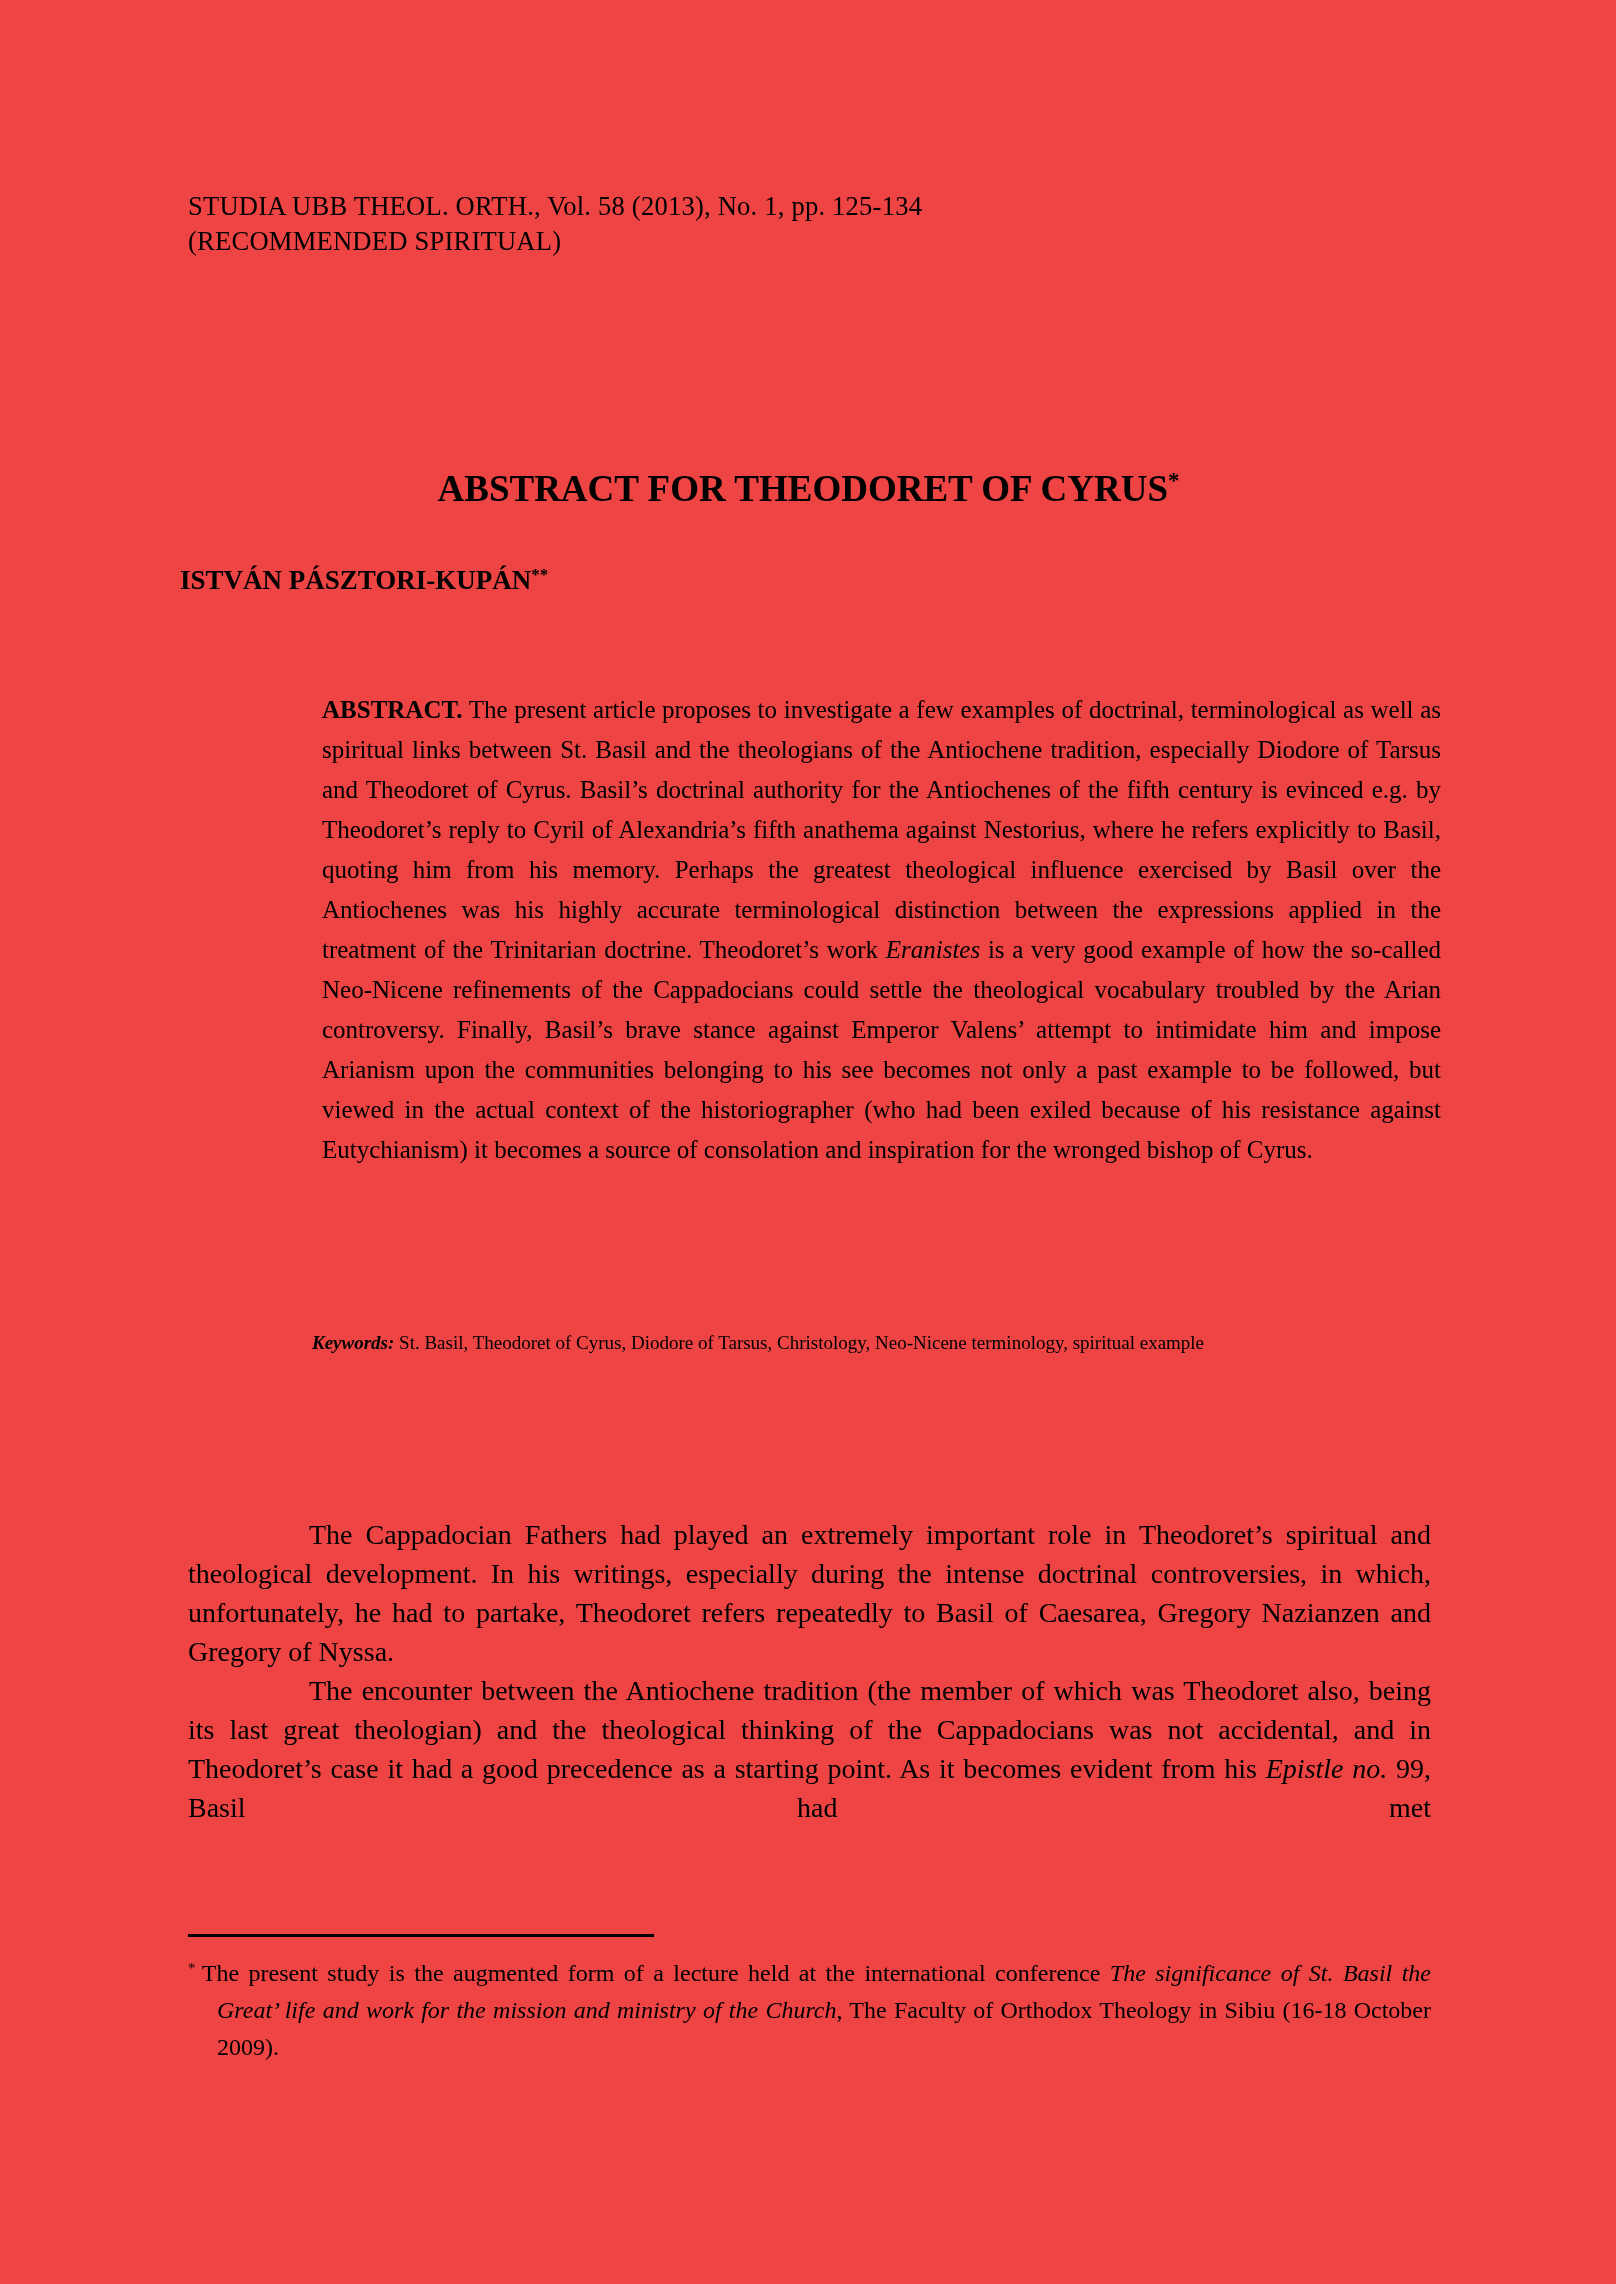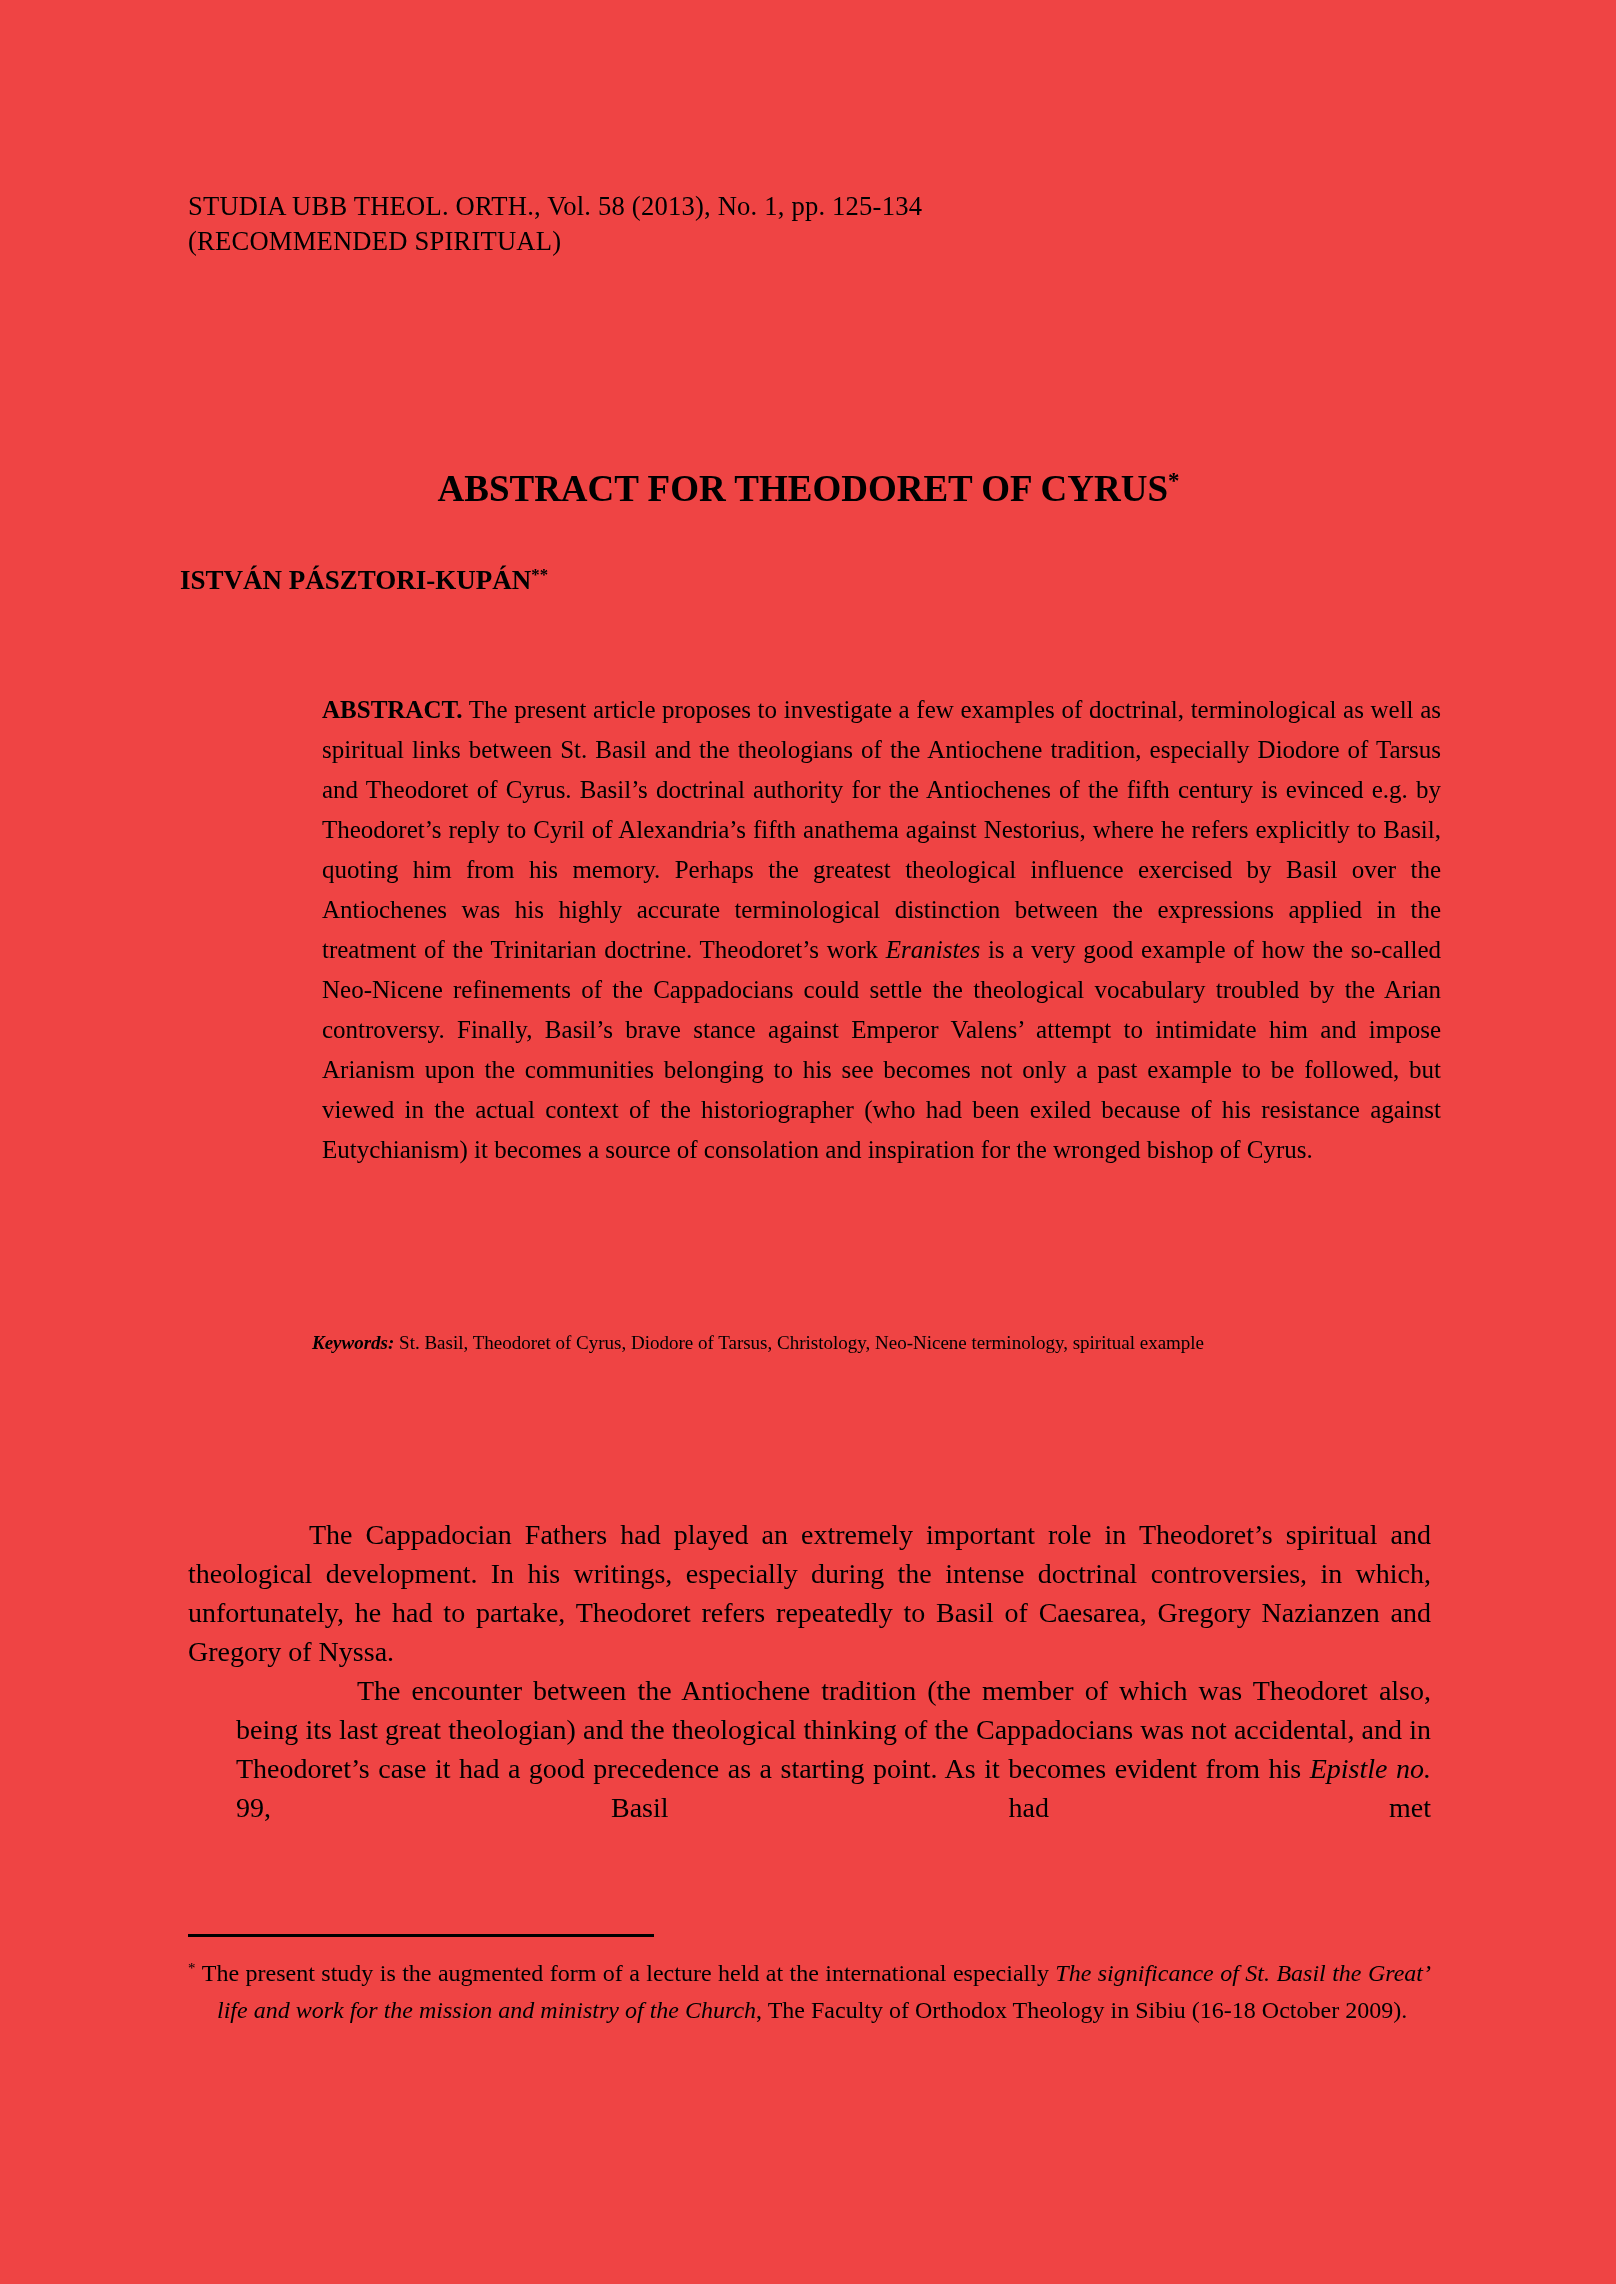--- a/index.html
+++ b/index.html
@@ -63,21 +63,21 @@
   }
   .body-text {
     position: absolute;
     left: 188px; top: 1515px;
     width: 1243px;
     font-size: 28px;
     line-height: 39px;
     text-align: justify;
   }
   .body-text p { margin: 0; text-indent: 121px; }
-  .body-text p.flush-last { text-align-last: justify; margin-left: 48px; }
+  .body-text p.flush-last { text-align-last: justify; }
   .footnote-rule {
     position: absolute;
     left: 188px; top: 1934px;
     width: 466px; height: 3.2px;
     background: #000000;
   }
   .footnotes {
     position: absolute;
     left: 188px; top: 1955px;
     width: 1243px;
@@ -110,17 +110,17 @@
   <div class="keywords-block"><span class="run-bi">Keywords:</span><span> St. Basil, Theodoret of Cyrus, Diodore of Tarsus, Christology, Neo-Nicene terminology, spiritual example</span></div>
 
   <div class="body-text">
     <p><span>The Cappadocian Fathers had played an extremely important role in Theodoret’s spiritual and theological development. In his writings, especially during the intense doctrinal controversies, in which, unfortunately, he had to partake, Theodoret refers repeatedly to Basil of Caesarea, Gregory Nazianzen and Gregory of Nyssa.</span></p>
     <p class="flush-last"><span>The encounter between the Antiochene tradition (the member of which was Theodoret also, being its last great theologian) and the theological thinking of the Cappadocians was not accidental, and in Theodoret’s case it had a good precedence as a starting point. As it becomes evident from his </span><span class="run-i">Epistle no.</span><span> 99, Basil had met</span></p>
   </div>
 
   <div class="footnote-rule"></div>
 
   <div class="footnotes">
-    <p class="footnote"><span class="sup fn-marker">*</span><span><span>The present study is the augmented form of a lecture held at the international especially </span><span class="run-i">The significance of St. Basil the Great’ life and work for the mission and ministry of the Church</span><span>, The Faculty of Orthodox Theology in Sibiu (16-18 October 2009).</span></span></p>
+    <p class="footnote"><span class="sup fn-marker">*</span><span><span>The present study is the augmented form of a lecture held at the international conference </span><span class="run-i">The significance of St. Basil the Great’ life and work for the mission and ministry of the Church</span><span>, The Faculty of Orthodox Theology in Sibiu (16-18 October 2009).</span></span></p>
   </div>
 
 </div>
 
 
 </body></html>

